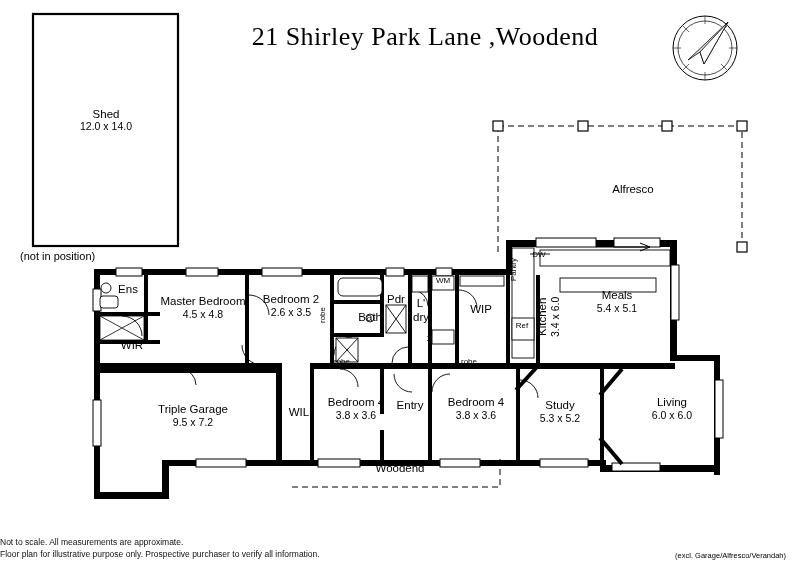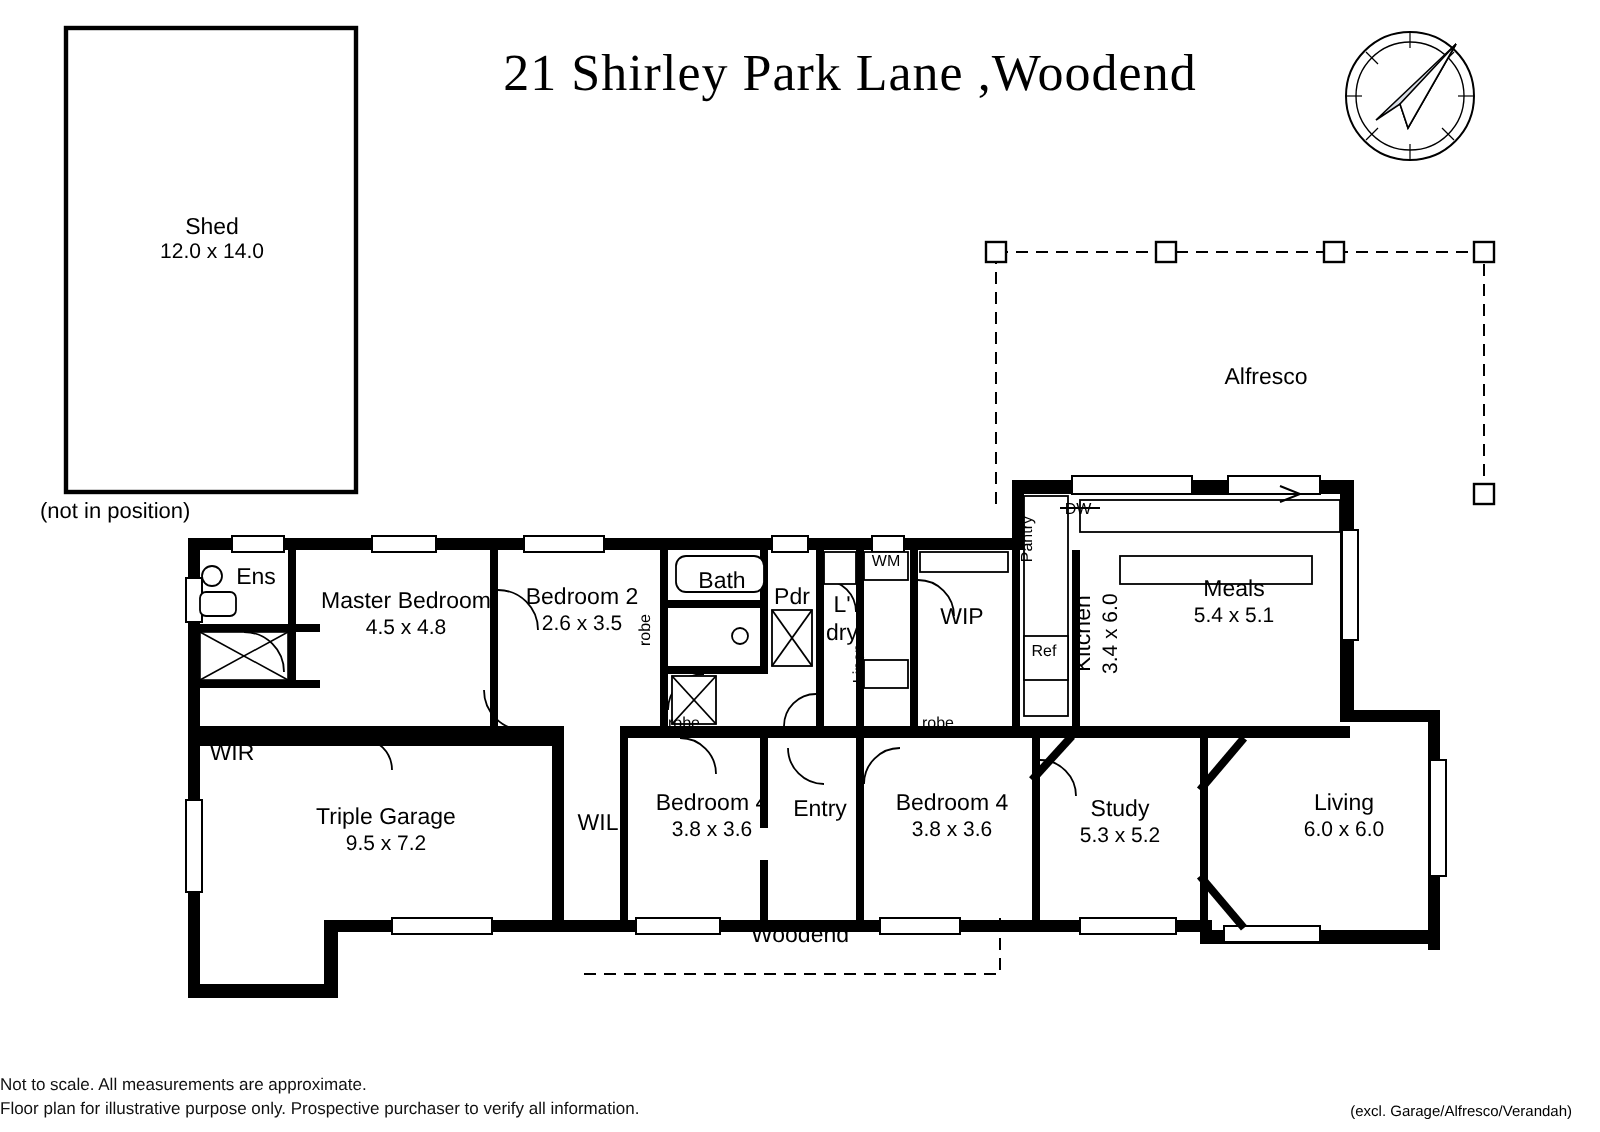--- a/index.html
+++ b/index.html
@@ -214,35 +214,35 @@
 <div class="notinpos">(not in position)</div>
 
 <div class="lbl" style="left:578px;top:182px;width:110px;">
   <span class="n">Alfresco</span>
 </div>
 
 <div class="lbl" style="left:104px;top:282px;width:48px;">
   <span class="n">Ens</span>
 </div>
 
-<div class="lbl" style="left:92px;top:338px;width:48px;margin-top:32px;">
+<div class="lbl" style="left:108px;top:338px;width:48px;">
   <span class="n">WIR</span>
 </div>
 
 <div class="lbl" style="left:160px;top:294px;width:86px;">
   <span class="n">Master Bedroom</span>
   <span class="d">4.5 x 4.8</span>
 </div>
 
 <div class="lbl" style="left:250px;top:292px;width:82px;">
   <span class="n">Bedroom 2</span>
   <span class="d">2.6 x 3.5</span>
 </div>
 
-<div class="lbl" style="left:340px;top:284px;width:42px;">
+<div class="lbl" style="left:340px;top:310px;width:42px;text-align:right;">
   <span class="n">Bath</span>
 </div>
 
 <div class="lbl" style="left:384px;top:292px;width:24px;">
   <span class="n">Pdr</span>
 </div>
 
 <div class="lbl" style="left:408px;top:296px;width:26px;text-align:center;">
   <span class="n">L' dry</span>
 </div>

